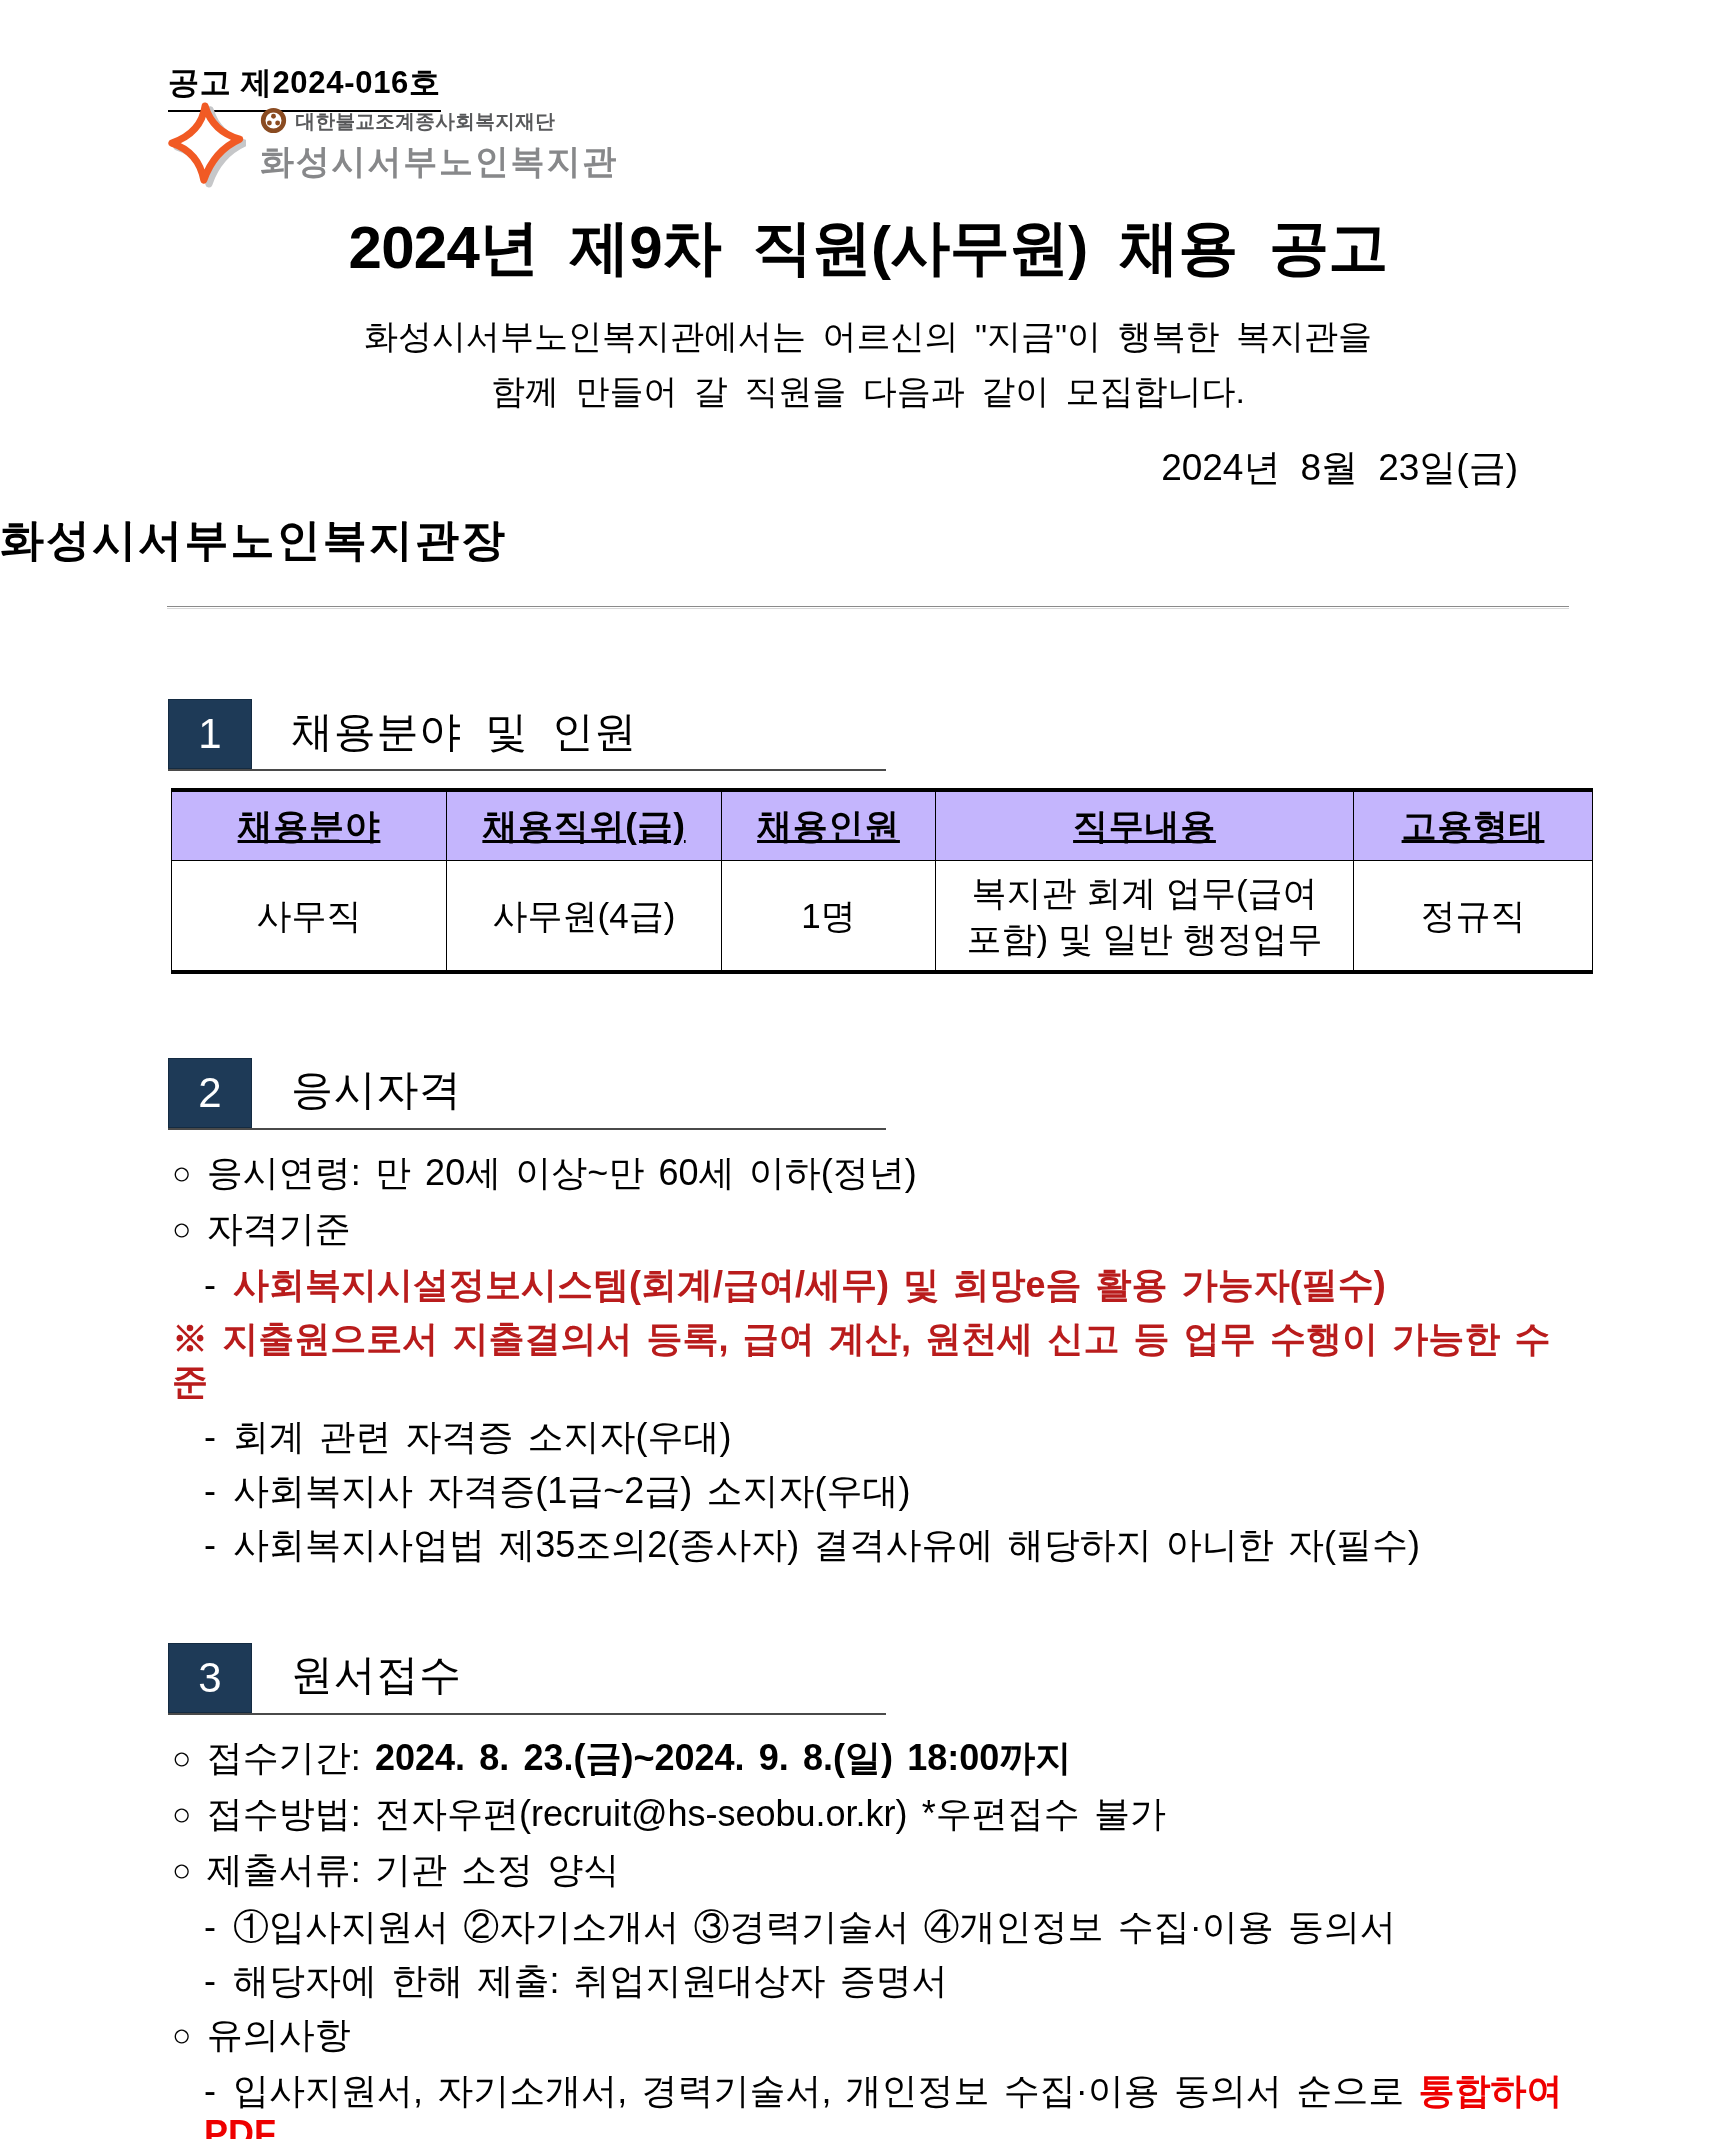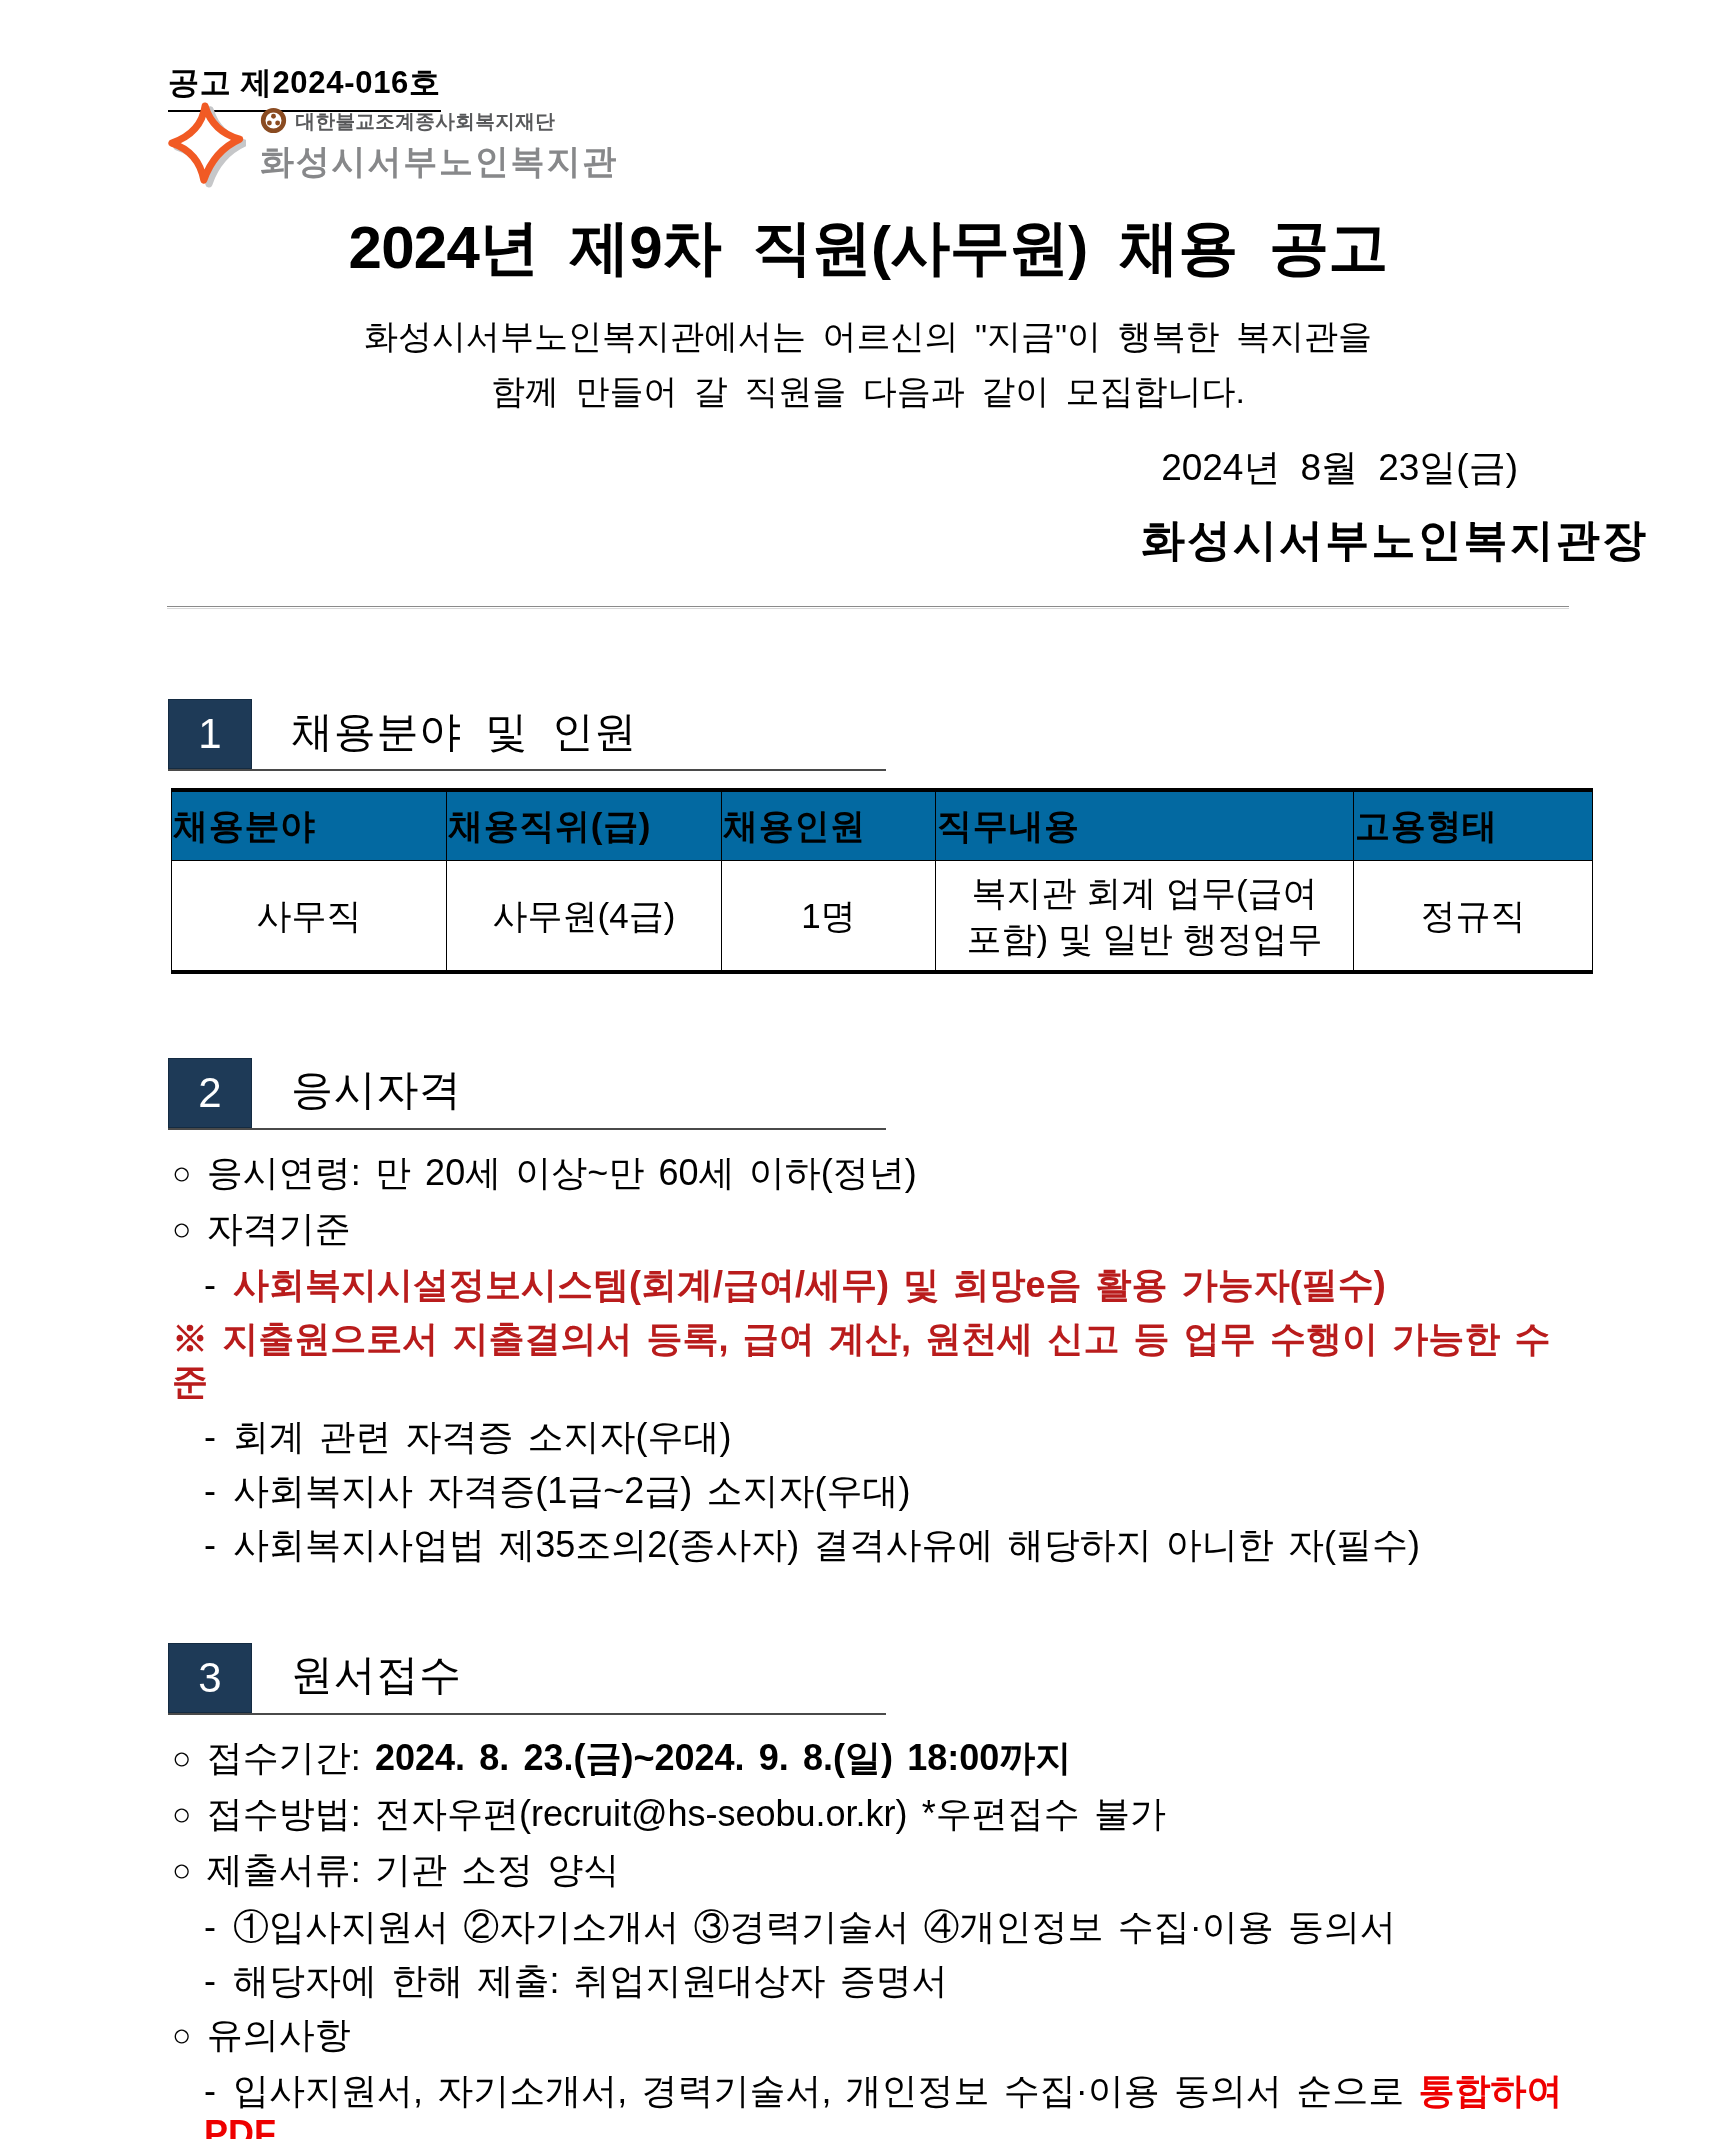--- a/index.html
+++ b/index.html
@@ -17,44 +17,44 @@
   .notice-no { font-size:31px; font-weight:bold; border-bottom:2.8px solid #000; padding-bottom:5.6px; letter-spacing:0.7px; white-space:nowrap; }
   .logo { display:flex; align-items:center; gap:14px; margin-top:-11.2px; }
   .logo-text { display:flex; flex-direction:column; gap:3px; }
   .logo-top { display:flex; align-items:center; gap:8.4px; }
   .logo-foundation { font-size:19.6px; font-weight:bold; color:#58595b; letter-spacing:0.4px; white-space:nowrap; }
   .logo-org { font-size:34px; font-weight:bold; color:#87888a; letter-spacing:1.8px; white-space:nowrap; }
   
   .title { text-align:center; font-size:60px; font-weight:bold; margin-top:16px; word-spacing:15.4px; letter-spacing:-0.7px; }
   .subtitle { text-align:center; font-size:34px; margin-top:19.6px; line-height:55px; word-spacing:7px; }
   .date-line { text-align:right; padding-right:218px; font-size:37px; margin-top:24px; word-spacing:9.8px; }
-  .signer-line { text-align:right; padding-right:88px; font-size:44px; font-weight:bold; margin-top:18px; letter-spacing:2.1px; }
+  .signer-line { text-align:left; padding-right:88px; font-size:44px; font-weight:bold; margin-top:18px; letter-spacing:2.1px; }
   .hrule { margin:36px 167px 0 167px; height:1.4px; border-top:1.4px solid #8a8a8a; border-bottom:1.4px solid #d8d8d8; }
   
   .sec-head { display:flex; align-items:center; width:718px; margin-left:168px; border-bottom:2.1px solid #4a4a4a; }
   .sec1 { margin-top:90px; }
   .sec2 { margin-top:84px; }
   .sec3 { margin-top:77px; }
   .sec-num {
     width:84px; height:70px; flex:0 0 84px;
     background:#1e3a57; border:1.4px solid #142b42; box-sizing:border-box;
     color:#fff; font-size:42px;
     display:flex; align-items:center; justify-content:center;
   }
   .sec-title { margin-left:39px; font-size:42px; word-spacing:11.2px; letter-spacing:0.7px; padding-bottom:5.6px; white-space:nowrap; }
   
   table.recruit {
     margin:17px 0 0 171px; width:1421px; table-layout:fixed;
     border-collapse:collapse; font-size:35px;
     border-top:4.2px solid #000; border-bottom:4.2px solid #000;
   }
   table.recruit th {
-    background:#0369a1; font-weight:bold; height:66px;
+    background:#c4b5fd; font-weight:bold; height:66px;
     border:1.4px solid #000; border-top:4.2px solid #000;
-    text-align:left; vertical-align:middle; letter-spacing:0.7px;
+    text-align:center; vertical-align:middle; letter-spacing:0.7px;text-decoration:underline;
   }
   table.recruit td {
     height:111px; border:1.4px solid #000; border-bottom:4.2px solid #000;
     text-align:center; vertical-align:middle; line-height:46px; padding:4.2px 21px; box-sizing:border-box;
   }
   
   .li { font-size:36px; line-height:43px; margin:11.2px 168px 0 172px; word-spacing:4.2px; }
   .li.first { margin-top:21px; }
   .li .bullet { display:inline-block; font-size:32px; margin-right:15.4px; transform:translateY(-1.4px); }
   .li.sub { margin-left:204px; }

